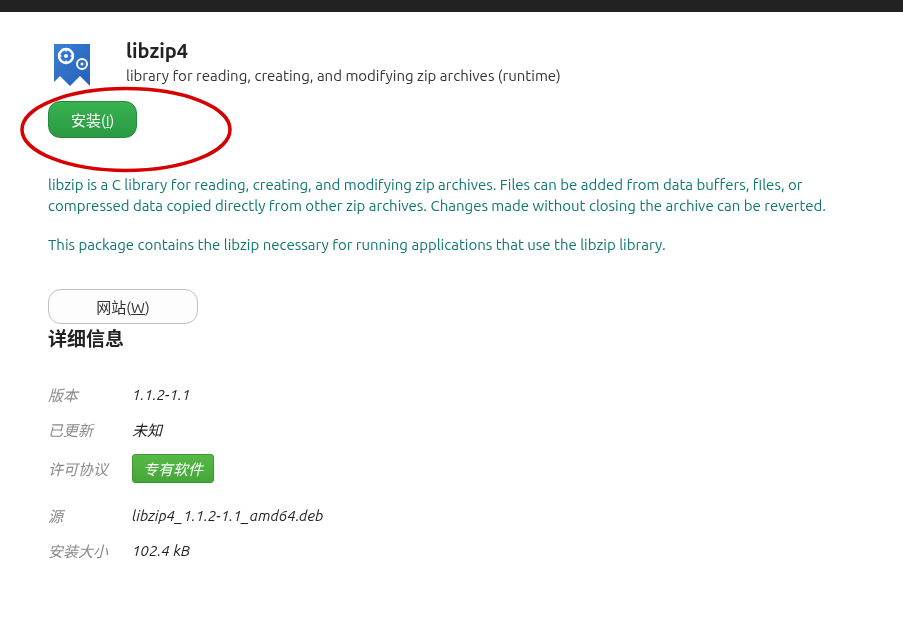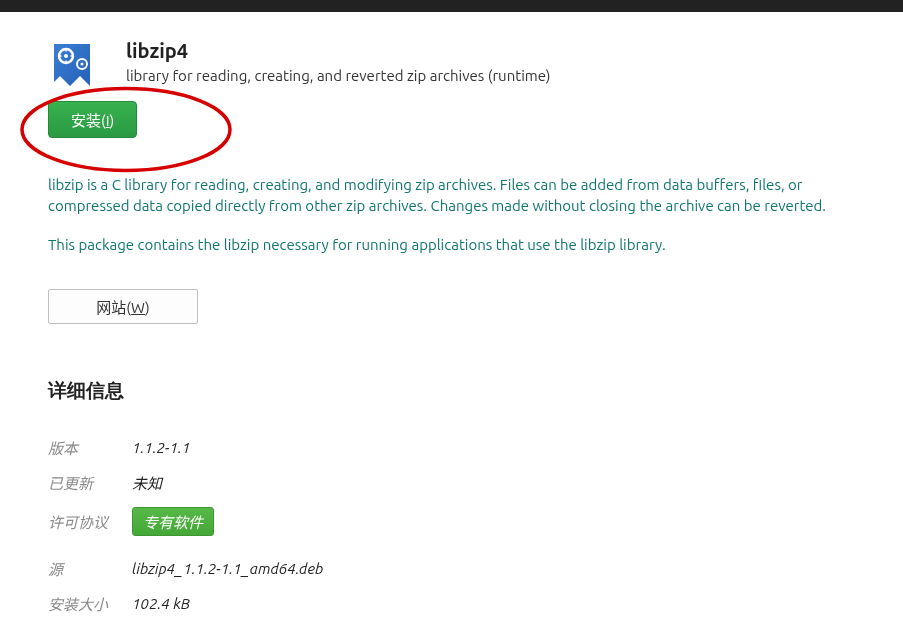--- a/index.html
+++ b/index.html
@@ -55,21 +55,21 @@
       line-height: 1.4;
     }
 
     .install-button {
       background: #2ea148;
       background: linear-gradient(to bottom, #38b24f, #2a9a42);
       border: 1px solid #258a3a;
       color: #fff;
       font-size: 15px;
       padding: 7px 22px;
-      border-radius: 4px;
+      border-radius: 12px;
       cursor: pointer;
       font-family: inherit;
       position: relative;
       z-index: 2;
     }
 
     .annot-ellipse {
       position: absolute;
       left: 16px;
       top: 82px;
@@ -92,32 +92,30 @@
 
     .website-button {
       margin-top: 16px;
       background: #fdfdfd;
       border: 1px solid #bfbfbf;
       font-size: 15px;
       color: #333;
       padding: 6px 0;
       width: 150px;
       text-align: center;
-      border-radius: 2px;
+      border-radius: 13px;
       cursor: pointer;
       font-family: inherit;
     }
 
     .details-heading {
       font-size: 19px;
       font-weight: 700;
       color: #222;
-      margin-top: 54px;
       margin-bottom: 26px;
-      font-family: Liberation Mono, monospace;
     }
 
     .details-table {
       display: table;
       border-spacing: 0;
     }
 
     .details-row {
       display: table-row;
       font-style: italic;
@@ -186,21 +184,21 @@
         <line x1="18" y1="11" x2="18" y2="13.5" stroke="#fff" stroke-width="1.5"></line>
         <line x1="18" y1="22.5" x2="18" y2="25" stroke="#fff" stroke-width="1.5"></line>
         <line x1="11" y1="18" x2="13.5" y2="18" stroke="#fff" stroke-width="1.5"></line>
         <line x1="22.5" y1="18" x2="25" y2="18" stroke="#fff" stroke-width="1.5"></line>
         <circle cx="34" cy="26" r="5" fill="none" stroke="#fff" stroke-width="2"></circle>
         <circle cx="34" cy="26" r="1.5" fill="#fff"></circle>
       </svg>
     </div>
     <div class="title-block">
       <h1>libzip4</h1>
-      <div class="subtitle">library for reading, creating, and reverted zip archives (runtime)</div>
+      <div class="subtitle">library for reading, creating, and modifying zip archives (runtime)</div>
     </div>
   </div>
 
   <button class="install-button">
     <span>安装(<u>I</u>)</span>
   </button>
 
   <div class="description">
     <p>libzip is a C library for reading, creating, and modifying zip archives. Files can be added from data buffers, files, or compressed data copied directly from other zip archives. Changes made without closing the archive can be reverted.</p>
     <p>This package contains the libzip necessary for running applications that use the libzip library.</p>

